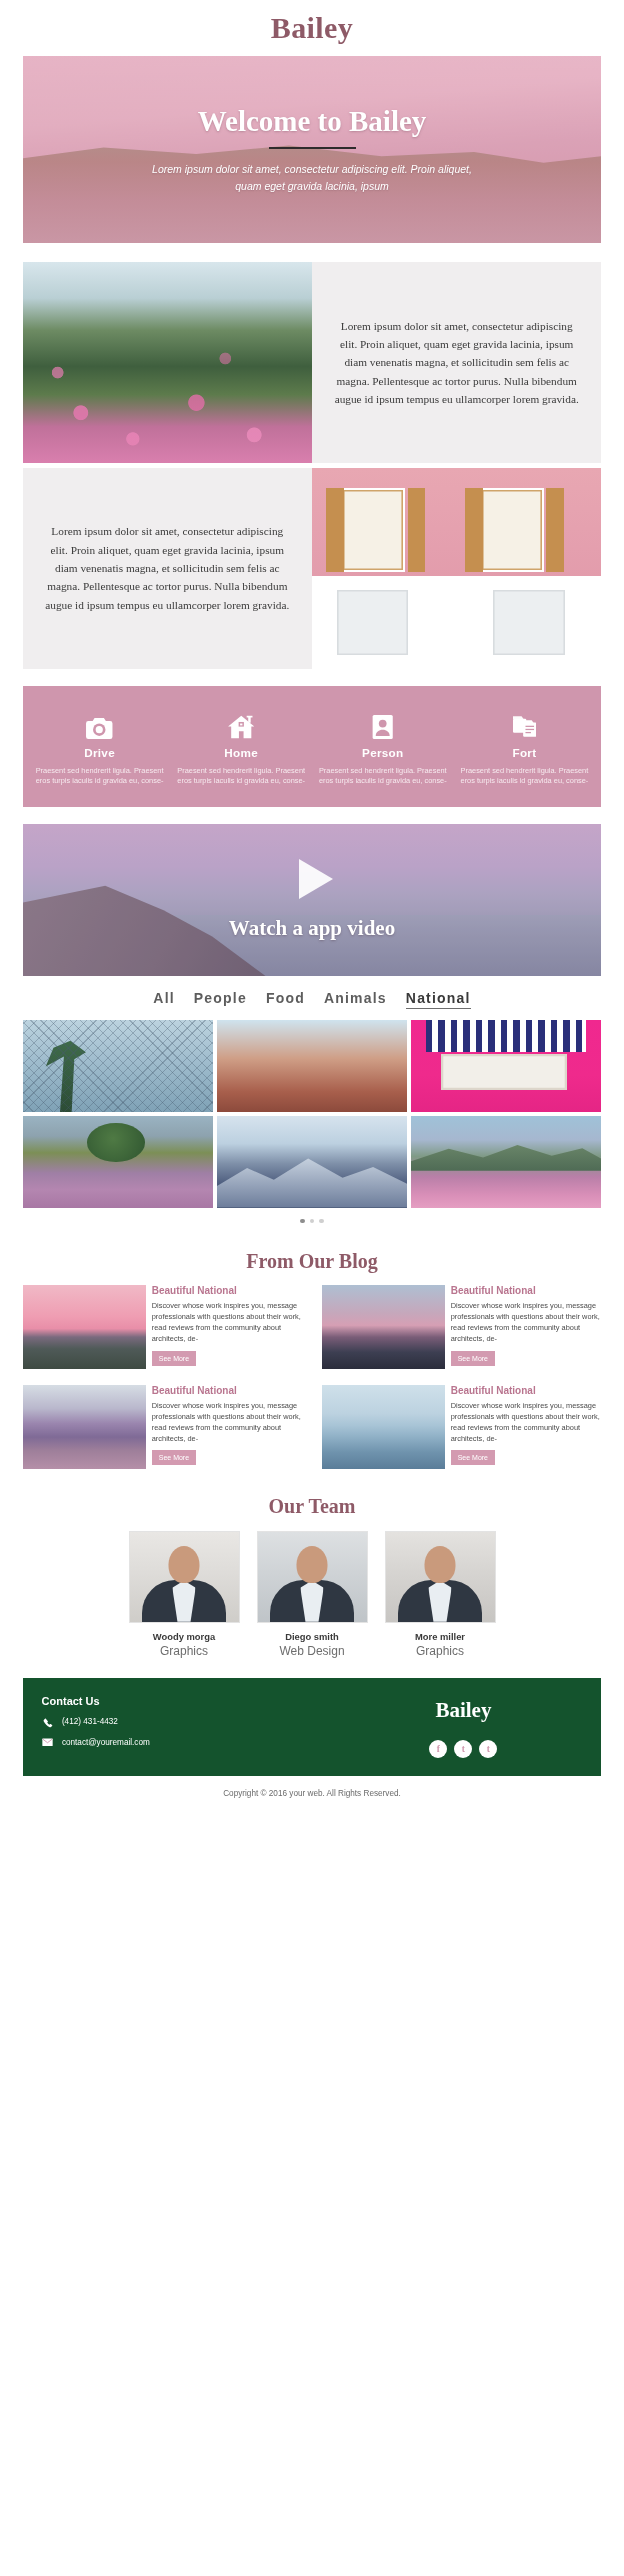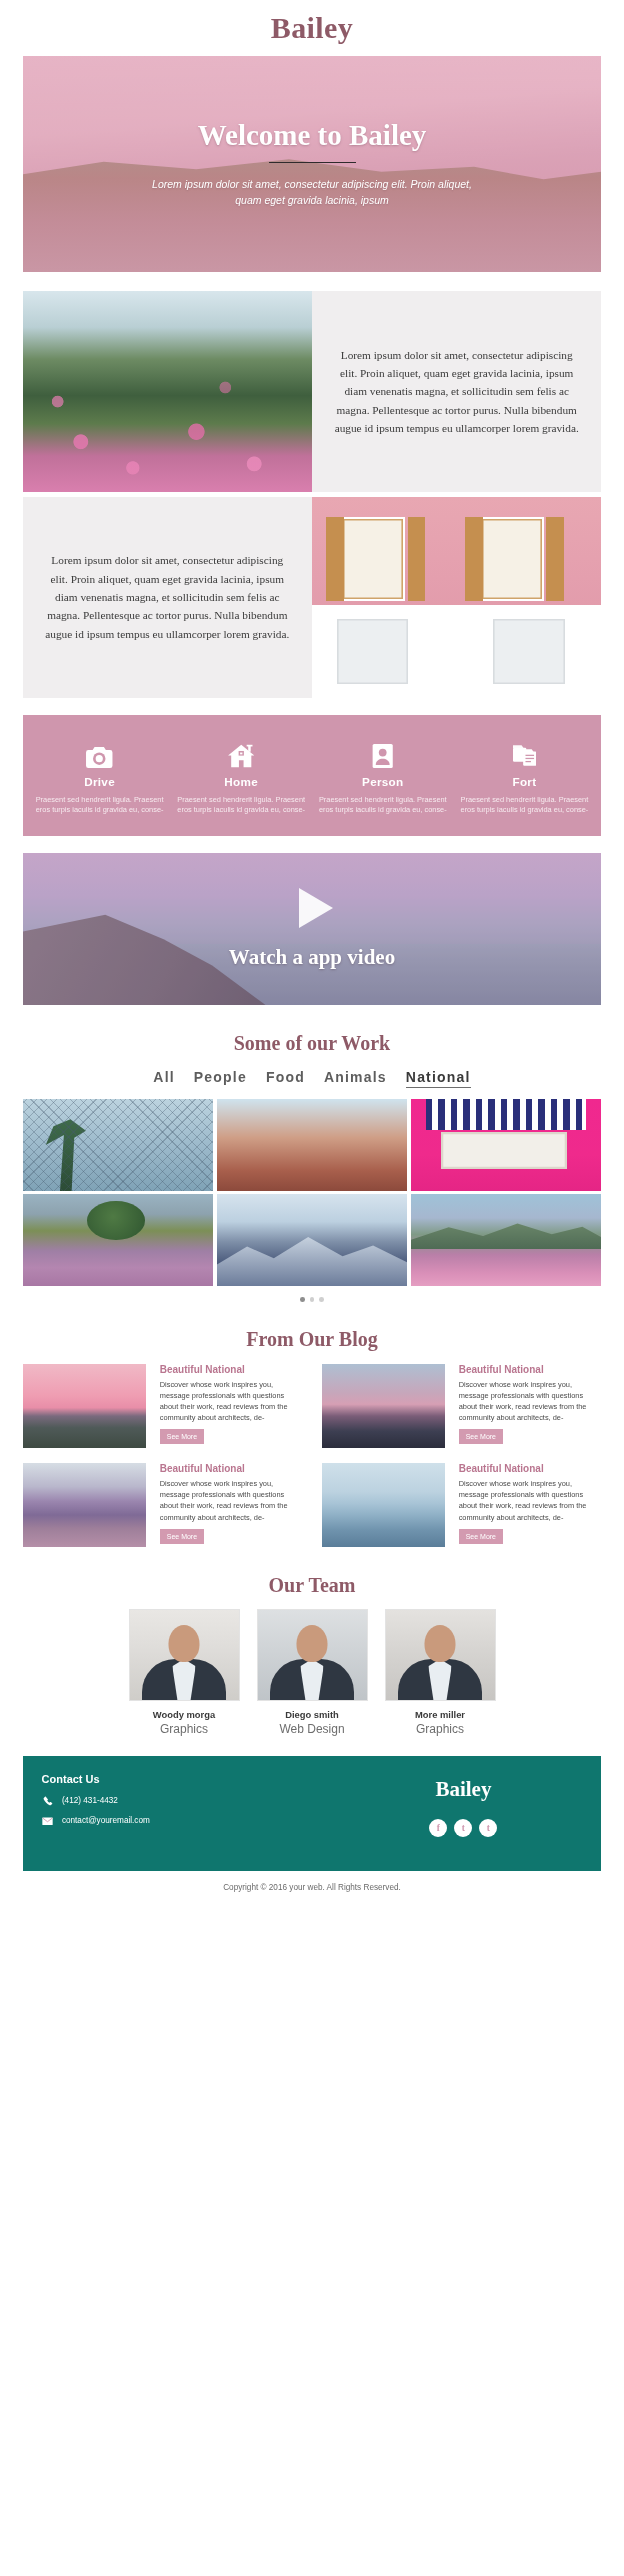--- a/index.html
+++ b/index.html
@@ -22,21 +22,21 @@
     font-family: "Liberation Serif", serif;
     font-weight: bold;
     font-size: 30px;
     color:#8e5a67;
     letter-spacing: 0.4px;
   }
 
   
   .hero {
     margin: 0 22.6px;
-    height: 216px;
+    height: 187px;
     position: relative;
     overflow: hidden;
     background:
       linear-gradient(180deg, rgba(226,168,188,0.55) 0%, rgba(214,150,172,0.55) 100%),
       linear-gradient(175deg,#e8c4cf 0%, #f0cdd6 30%, #d8a7ba 55%, #c9919f 100%);
   }
   .hero-ridge {
     position:absolute; left:0; right:0; top:42%; bottom:0;
     background: linear-gradient(180deg,#a98b82 0%, #b4817f 25%, #c08a94 60%, #c897a4 100%);
     clip-path: polygon(0 22%, 14% 12%, 30% 18%, 46% 10%, 62% 20%, 78% 16%, 90% 26%, 100% 20%, 100% 100%, 0 100%);
@@ -224,21 +224,21 @@
   .t6::before{content:"";position:absolute;left:0;right:0;top:26%;height:34%;
       background:linear-gradient(180deg,#6f8b6d,#4f6b55);clip-path:polygon(0 70%,20% 30%,38% 58%,56% 18%,74% 52%,90% 28%,100% 62%,100% 100%,0 100%);}
 
   .dots { display:flex; justify-content:center; gap:4.7px; margin: 11px 0 0; }
   .dot { width:4.7px; height:4.7px; border-radius:50%; background:#cfcfcf; cursor:pointer; }
   .dot.active { background:#8e8e8e; }
 
   
   .blog { margin: 0 22.6px; }
   .blog-grid { display:grid; grid-template-columns:1fr 1fr; gap: 15.6px 19px; margin-top:12.5px; }
-  .blog-card { display:flex; gap:14px; }
+  .blog-card { display:flex; gap:6px; }
   .blog-thumb { width:44%; height:84px; flex:none; }
   .bt1 { background: linear-gradient(180deg,#f0b9c6 0%, #ef9db2 38%, #e88ea8 52%, #7a6a7e 62%, #4f5a58 76%, #3e4a42 100%); }
   .bt2 { background: linear-gradient(180deg,#aebfd2 0%, #c6a7bb 34%, #d69fb4 48%, #7a5d78 62%, #3d3f52 80%, #2b2d3c 100%); }
   .bt3 { background: linear-gradient(180deg,#d6dde4 0%, #b9b7cc 28%, #9a85ae 46%, #7f6a96 62%, #9e7f9a 78%, #b58fa8 100%); }
   .bt4 { background: linear-gradient(180deg,#cfe0ea 0%, #bcd2e0 34%, #a8c4d6 48%, #8fb0c6 62%, #6f93ad 80%, #5a7d99 100%); }
   .blog-body { flex:1; min-width:0; }
   .blog-title {
     color:#b9758f; font-size:10px; font-weight:bold; margin-bottom:3.9px;
   }
   .blog-excerpt { font-size:7.4px; line-height:1.5; color:#4a4a4a; }
@@ -274,23 +274,23 @@
     bottom:0; width:23.4px; height:46%;
     background:#e9eef2;
     clip-path: polygon(50% 0, 100% 18%, 78% 100%, 22% 100%, 0 18%);
   }
   .team-name { font-size:9.4px; font-weight:bold; color:#3a3a3a; margin-top:7.8px; }
   .team-role { font-size:12px; color:#6d6d6d; margin-top:2.3px; }
 
   
   .footer {
     margin: 20px 22.6px 0;
-    background:#0f766e;
+    background:#14532d;
     display:flex; justify-content:space-between;
-    padding: 17px 19px 34px;
+    padding: 17px 19px 18px;
     position:relative;
   }
   .footer-left { width:52%; }
   .footer-heading { color:#fff; font-size:11px; font-weight:bold; margin-bottom:9.4px; }
   .contact-row { display:flex; gap:7.8px; align-items:flex-start; margin-bottom:8.6px; }
   .contact-ico { width:12.5px; flex:none; display:flex; justify-content:center; padding-top:1.6px; }
   .contact-text { color:#fff; font-size:8.2px; line-height:1.42; }
   .footer-right { width:44%; display:flex; flex-direction:column; align-items:center; justify-content:flex-start; padding-top:3.1px; }
   .footer-logo { font-family:"Liberation Serif", serif; font-weight:bold; font-size:21px; color:#fff; margin-bottom:17px; }
   .socials { display:flex; gap:7px; }
@@ -414,21 +414,20 @@
   <div class="video">
     <div class="video-sea"></div>
     <div class="video-cliff"></div>
     <div class="video-overlay"></div>
     <div class="video-inner">
       <div class="play-btn"></div>
       <div class="video-title">Watch a app video</div>
     </div>
   </div>
 
-  <div class="section-title">Some of our Work</div>
 
   <div class="work-tabs">
     <div class="work-tab">All</div>
     <div class="work-tab">People</div>
     <div class="work-tab">Food</div>
     <div class="work-tab">Animals</div>
     <div class="work-tab active">National</div>
   </div>
 
   <div class="grid">

